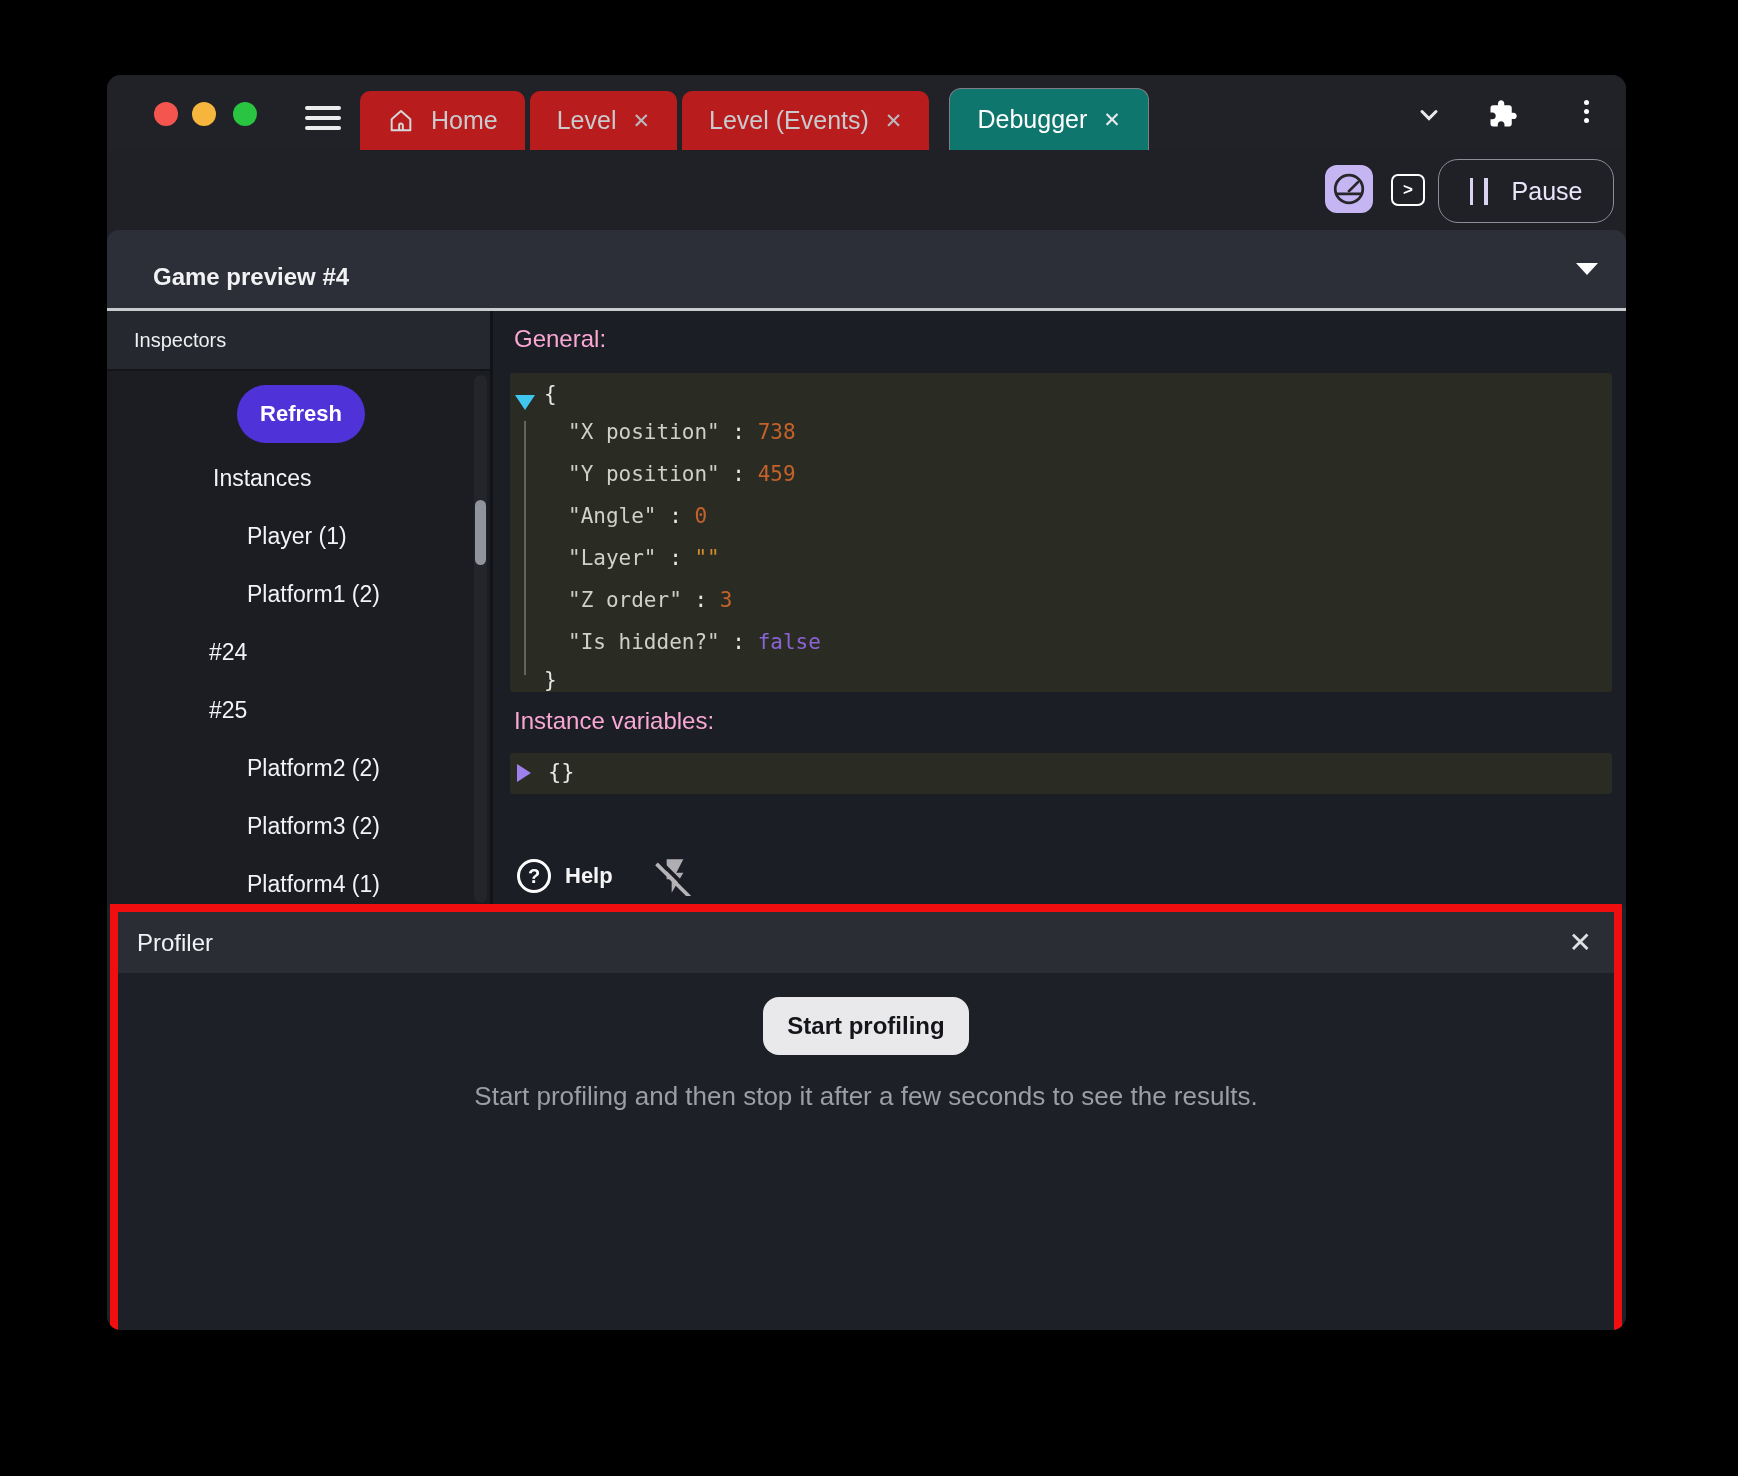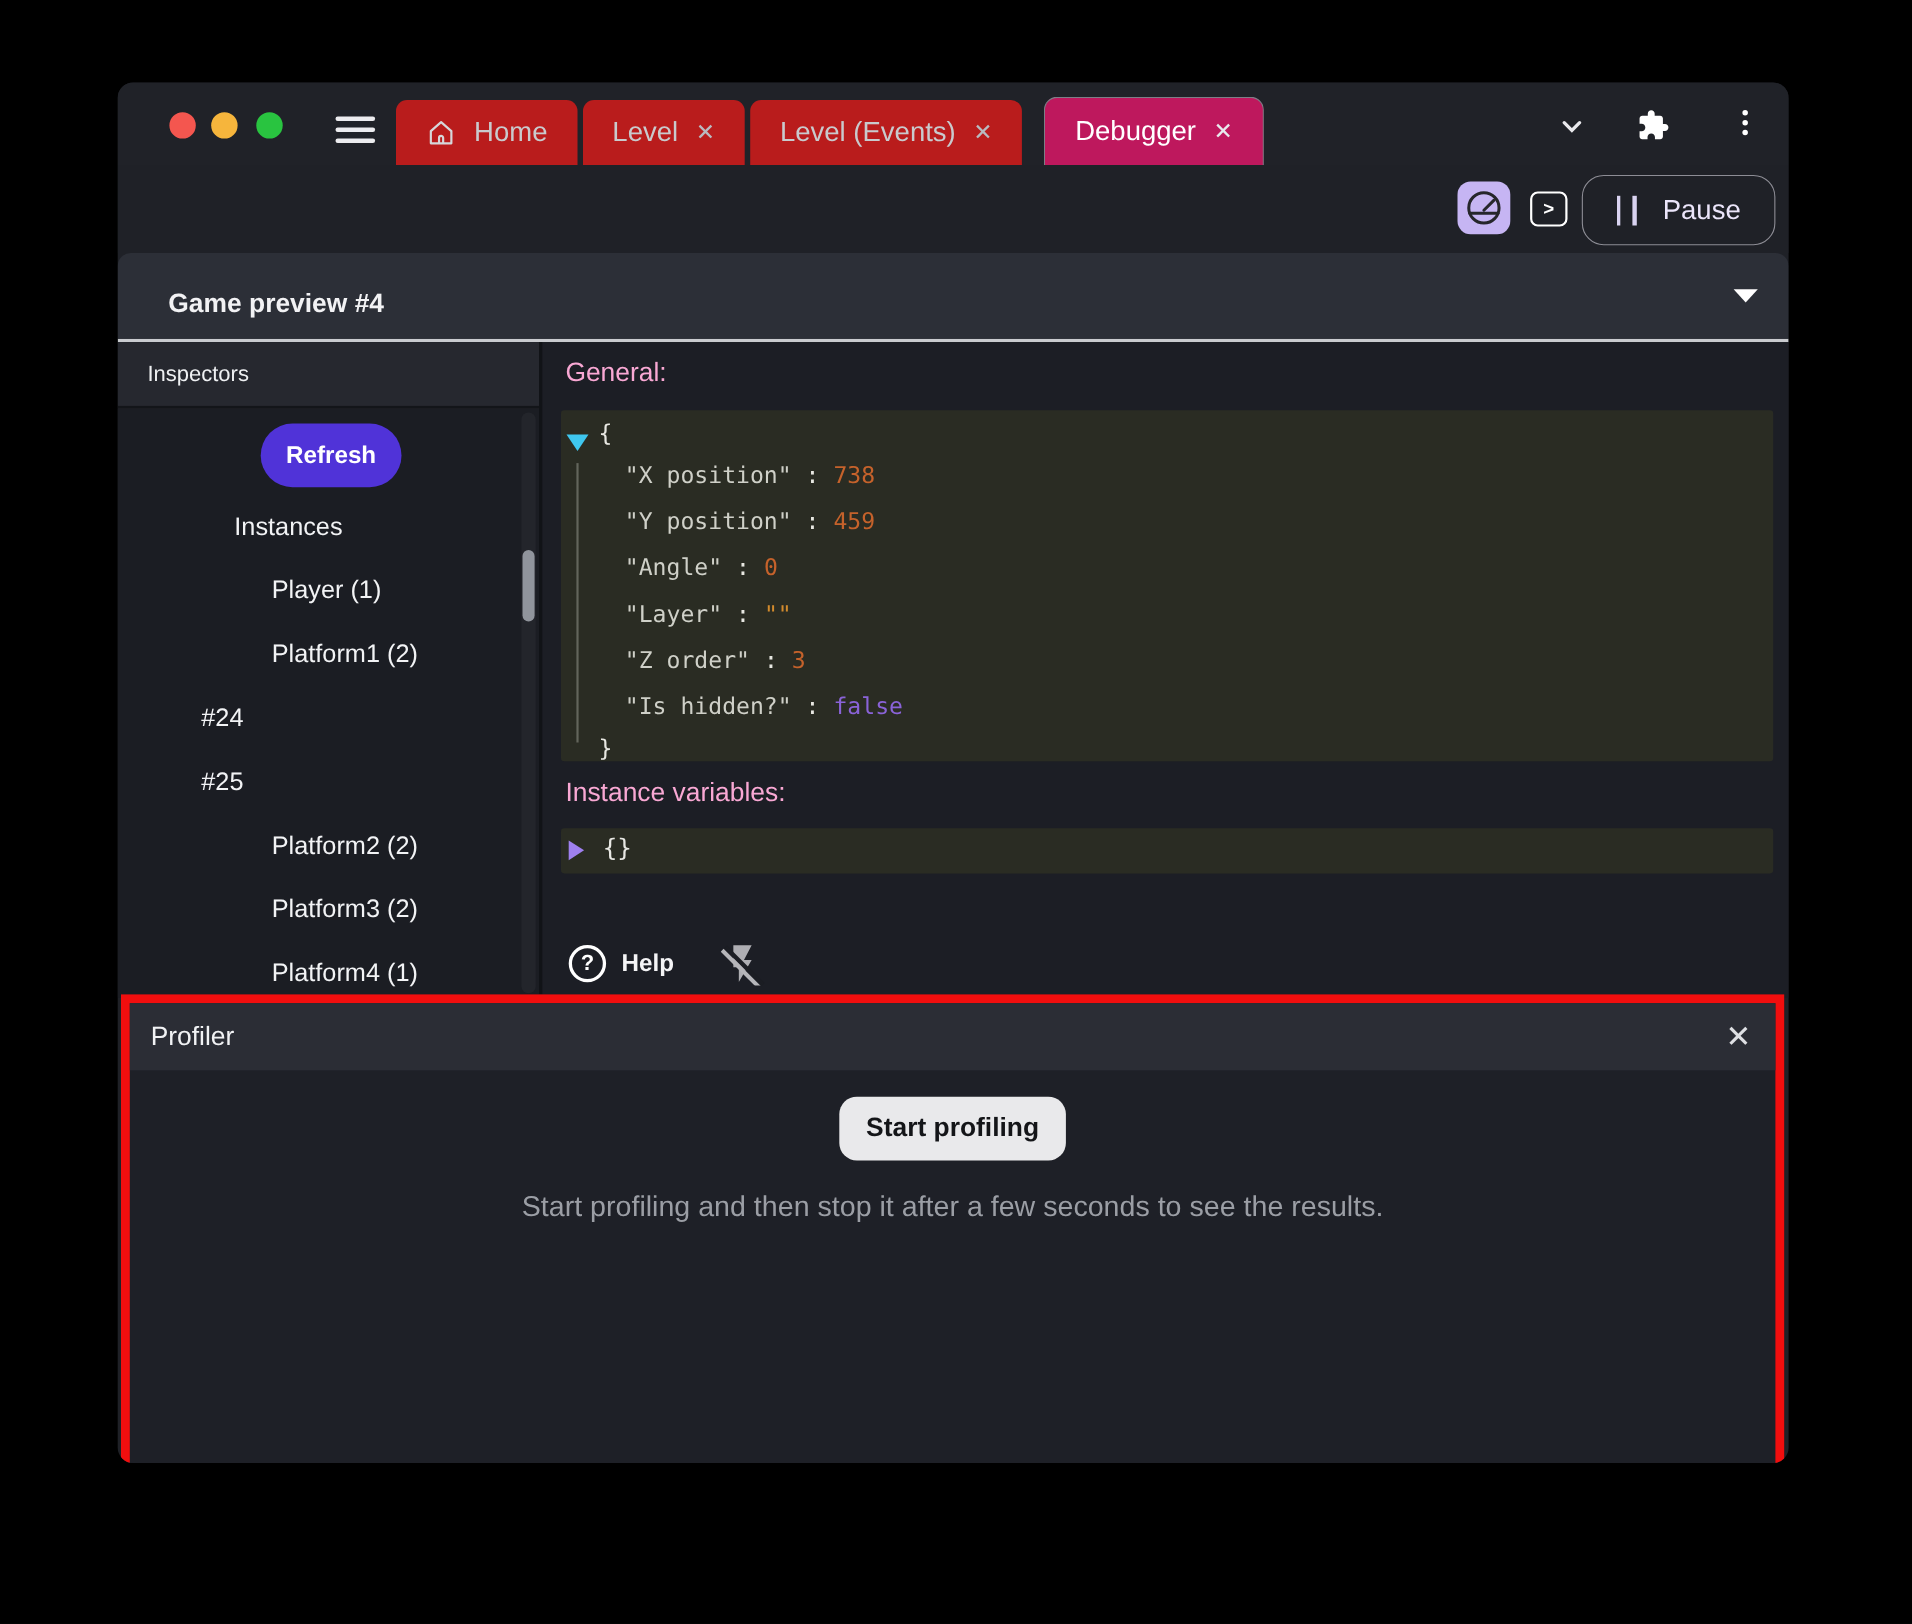--- a/index.html
+++ b/index.html
@@ -17,21 +17,21 @@
   .light.yellow { left:85px; background:#f6b53c; }
   .light.green { left:126px; background:#29c440; }
   .hamburger { position:absolute; left:198px; top:31px; width:36px; height:25px; cursor:pointer; }
   .hamburger i { display:block; height:4px; border-radius:2px; background:#ececef; margin-bottom:6px; }
 
   .tabs { position:absolute; left:253px; bottom:0; display:flex; align-items:flex-end; }
   .tab { height:59px; display:flex; align-items:center; gap:16px; padding:0 27px;
          background:#b91c1c; color:#c9cacd; font-size:25px;
          border-radius:10px 10px 0 0; margin-right:5px; cursor:pointer; white-space:nowrap; }
   .tab .x { font-size:21px; color:#b9bac0; }
-  .tab.active { height:62px; background:#be185d; color:#ffffff;
+  .tab.active { height:62px; background:#0f766e; color:#ffffff;
                 border:1.5px solid #7e7e86; border-bottom:none;
                 border-radius:12px 12px 0 0; margin-left:15px; }
   .tab.active .x { color:#e8e9ed; }
 
   .tb-icon { position:absolute; top:0; cursor:pointer; }
   .tb-chevron { left:1308px; top:26px; }
   .tb-puzzle  { left:1381px; top:24px; }
   .tb-kebab   { left:1474px; top:25px; width:10px; }
   .tb-kebab i { display:block; width:5px; height:5px; border-radius:50%; background:#fff; margin:0 auto 4px; }
 
@@ -63,21 +63,21 @@
   .sidebar { position:absolute; left:0; top:0; bottom:0; width:383px; background:#1b1d23; overflow:hidden; }
   .sb-header { height:60px; background:#26282f; border-bottom:2px solid #131519; }
   .sb-header span { display:inline-block; margin-left:27px; line-height:58px; color:#eef0f2; font-size:20px; }
   .refresh-btn { position:absolute; left:130px; top:74px; width:128px; height:58px;
                  background:#5033d8; border:none; border-radius:29px; color:#fff;
                  font-family:"Liberation Sans",sans-serif; font-size:22px; font-weight:bold; cursor:pointer; }
   .tree { position:absolute; left:0; top:138px; right:20px; }
   .tree-item { height:58px; display:flex; align-items:center; color:#f2f3f5; font-size:23px; cursor:pointer; }
   .tree-item.lvl0 { padding-left:106px; }
   .tree-item.lvl1 { padding-left:140px; }
-  .tree-item.lvl2 { padding-left:76px; }
+  .tree-item.lvl2 { padding-left:102px; }
   .sb-track { position:absolute; left:367px; top:64px; bottom:4px; width:13px; background:#23252b; border-radius:7px; }
   .sb-thumb { position:absolute; left:368px; top:189px; width:11px; height:65px; background:#90949c; border-radius:6px; cursor:grab; }
   .vdivider { position:absolute; left:383px; top:0; bottom:0; width:3px; background:#111317; }
 
   .content { position:absolute; left:386px; right:0; top:0; bottom:0; }
   .section-label { position:absolute; left:21px; color:#f9a8d4; font-size:24px; }
   .general-label { top:14px; }
   .iv-label { top:396px; }
 
   .json-box { position:absolute; left:17px; top:62px; width:1102px; height:319px;

